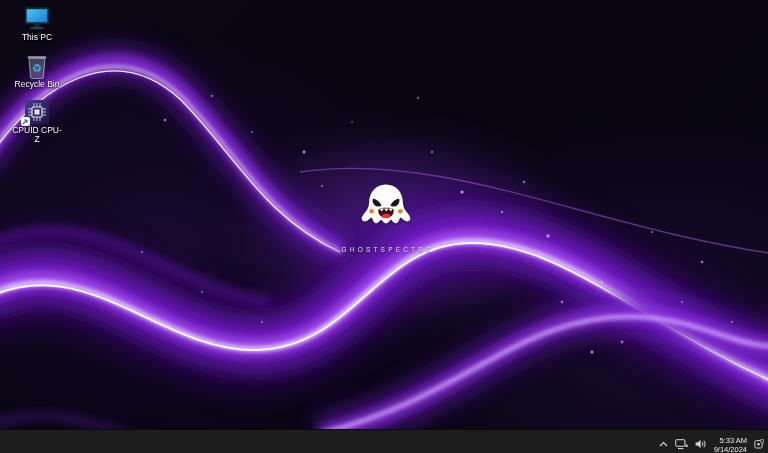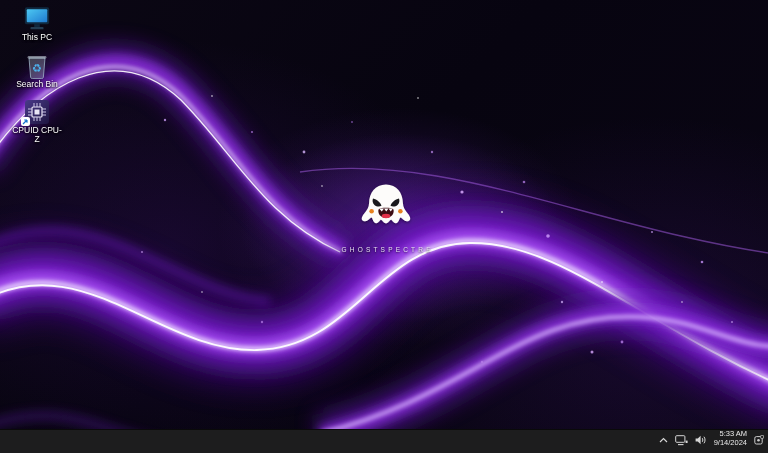--- a/index.html
+++ b/index.html
@@ -36,21 +36,21 @@
   
   .taskbar { position:absolute; left:0; bottom:0; width:768px; height:24px; z-index:5;
              background:#1d1d1e; border-top:1px solid rgba(0,0,0,.65); }
   .tb-center { position:absolute; left:50%; top:0; height:24px; transform:translateX(-50%);
                display:flex; align-items:center; gap:8px; }
   .tb-btn { height:20px; min-width:20px; display:flex; align-items:center; justify-content:center;
             border:none; background:transparent; border-radius:4px; cursor:pointer; padding:0 2px; }
   .search-pill { display:flex; align-items:center; gap:6px; width:97px; height:17px;
                  background:#2c2c2d; border:1px solid #434344; border-radius:9px; padding:0 8px; cursor:pointer; }
   .search-pill span { font-size:9.5px; color:#a8a8a8; }
-  .tb-tray { position:absolute; right:4px; top:0; height:24px; display:flex; align-items:flex-start; gap:7px; }
+  .tb-tray { position:absolute; right:4px; top:0; height:24px; display:flex; align-items:flex-end; gap:7px; }
   .clock { text-align:right; color:#e9e9e9; font-size:7.5px; line-height:8.5px; cursor:default; }
   .tray-btn { display:flex; align-items:center; justify-content:center; background:transparent; border:none;
               height:20px; border-radius:3px; cursor:pointer; }
 </style>
 </head>
 <body>
 
 <div class="screen">
 
   <div class="wallpaper">
@@ -155,21 +155,21 @@
     </div>
 
     <div class="icon-cell">
       <div class="icon-art">
         <svg width="24" height="26" viewBox="0 0 24 26">
           <path d="M4,5 L20,5 L18.4,24 C18.3,25 17.6,25.6 16.6,25.6 L7.4,25.6 C6.4,25.6 5.7,25 5.6,24 Z" fill="rgba(190,205,220,0.30)" stroke="#9db4c6" stroke-width="0.8"></path>
           <rect x="2.6" y="3" width="18.8" height="2.4" rx="1.2" fill="rgba(210,222,232,0.55)"></rect>
           <text x="12" y="18.5" text-anchor="middle" font-size="11" fill="#4db4ee">♻</text>
         </svg>
       </div>
-      <div class="icon-label">Search Bin</div>
+      <div class="icon-label">Recycle Bin</div>
     </div>
 
     <div class="icon-cell">
       <div class="icon-art">
         <svg width="26" height="26" viewBox="0 0 26 26">
           <defs>
               <linearGradient id="chipbg" x1="0" y1="0" x2="1" y2="1">
             <stop offset="0" stop-color="#4a3a8a"></stop>
                 <stop offset="1" stop-color="#1e1540"></stop>
               </linearGradient>

